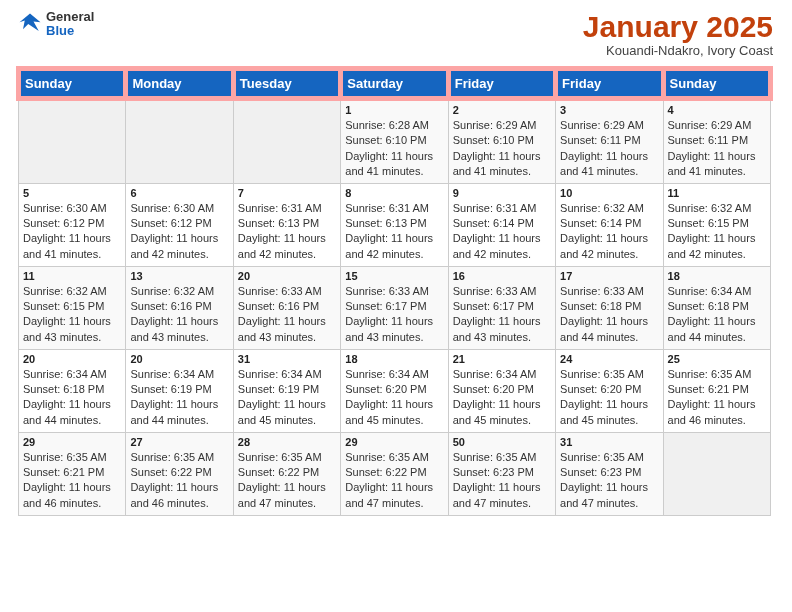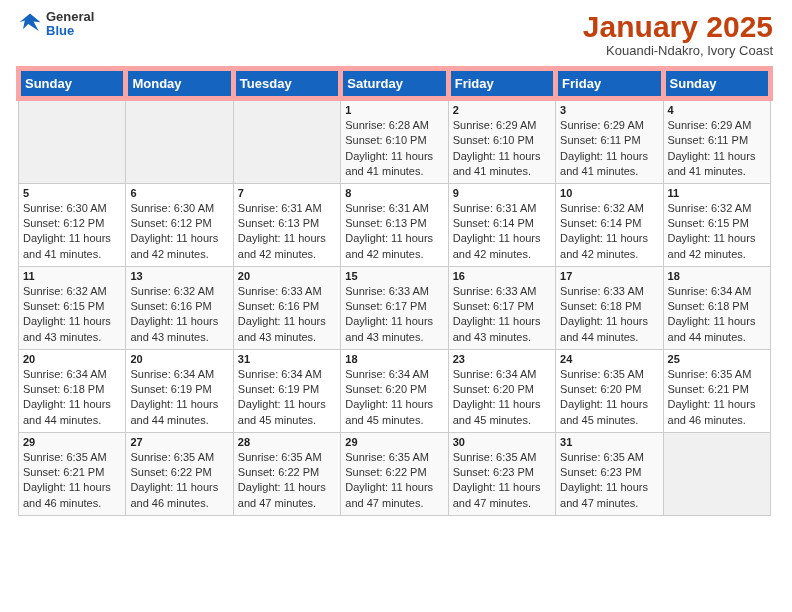--- a/index.html
+++ b/index.html
@@ -225,21 +225,21 @@
           </td>
           <td>
             <span class="day-num">31</span>
             <div class="day-info">Sunrise: 6:34 AM<br>Sunset: 6:19 PM<br>Daylight: 11 hours and 45 minutes.</div>
           </td>
           <td>
             <span class="day-num">18</span>
             <div class="day-info">Sunrise: 6:34 AM<br>Sunset: 6:20 PM<br>Daylight: 11 hours and 45 minutes.</div>
           </td>
           <td>
-            <span class="day-num">23</span>
+            <span class="day-num">21</span>
             <div class="day-info">Sunrise: 6:34 AM<br>Sunset: 6:20 PM<br>Daylight: 11 hours and 45 minutes.</div>
           </td>
           <td>
             <span class="day-num">24</span>
             <div class="day-info">Sunrise: 6:35 AM<br>Sunset: 6:20 PM<br>Daylight: 11 hours and 45 minutes.</div>
           </td>
           <td>
             <span class="day-num">25</span>
             <div class="day-info">Sunrise: 6:35 AM<br>Sunset: 6:21 PM<br>Daylight: 11 hours and 46 minutes.</div>
           </td>
@@ -255,21 +255,21 @@
           </td>
           <td>
             <span class="day-num">28</span>
             <div class="day-info">Sunrise: 6:35 AM<br>Sunset: 6:22 PM<br>Daylight: 11 hours and 47 minutes.</div>
           </td>
           <td>
             <span class="day-num">29</span>
             <div class="day-info">Sunrise: 6:35 AM<br>Sunset: 6:22 PM<br>Daylight: 11 hours and 47 minutes.</div>
           </td>
           <td>
-            <span class="day-num">30</span>
+            <span class="day-num">50</span>
             <div class="day-info">Sunrise: 6:35 AM<br>Sunset: 6:23 PM<br>Daylight: 11 hours and 47 minutes.</div>
           </td>
           <td>
             <span class="day-num">31</span>
             <div class="day-info">Sunrise: 6:35 AM<br>Sunset: 6:23 PM<br>Daylight: 11 hours and 47 minutes.</div>
           </td>
           <td class="empty-cell"></td>
         </tr>
       </tbody>
   </table>

